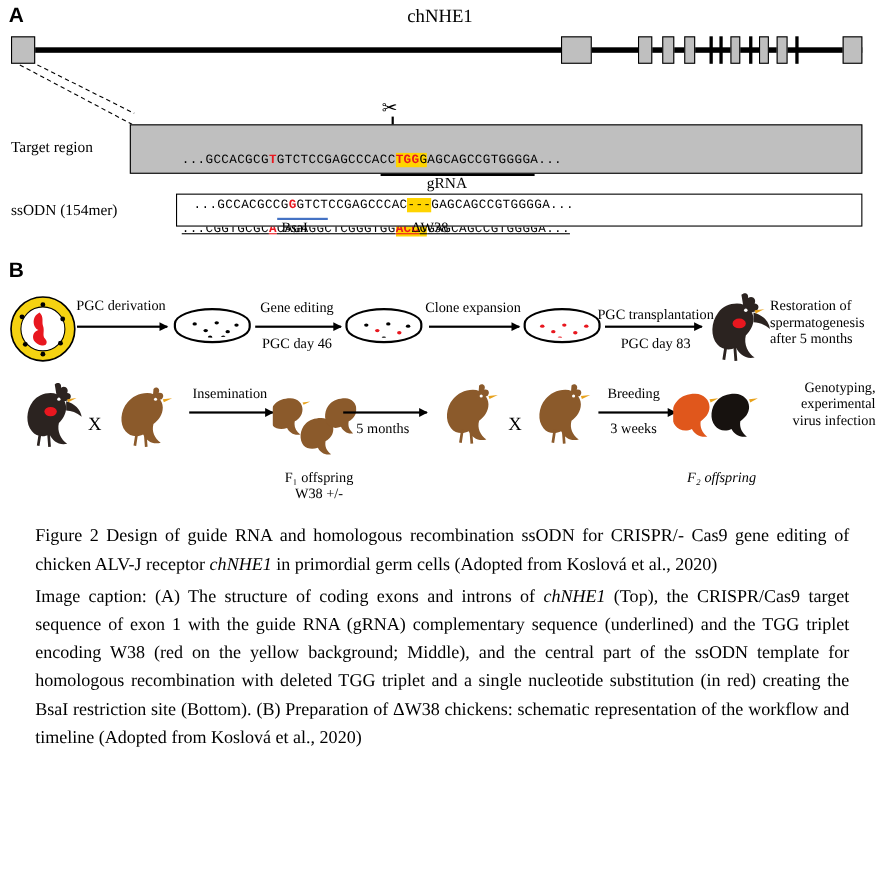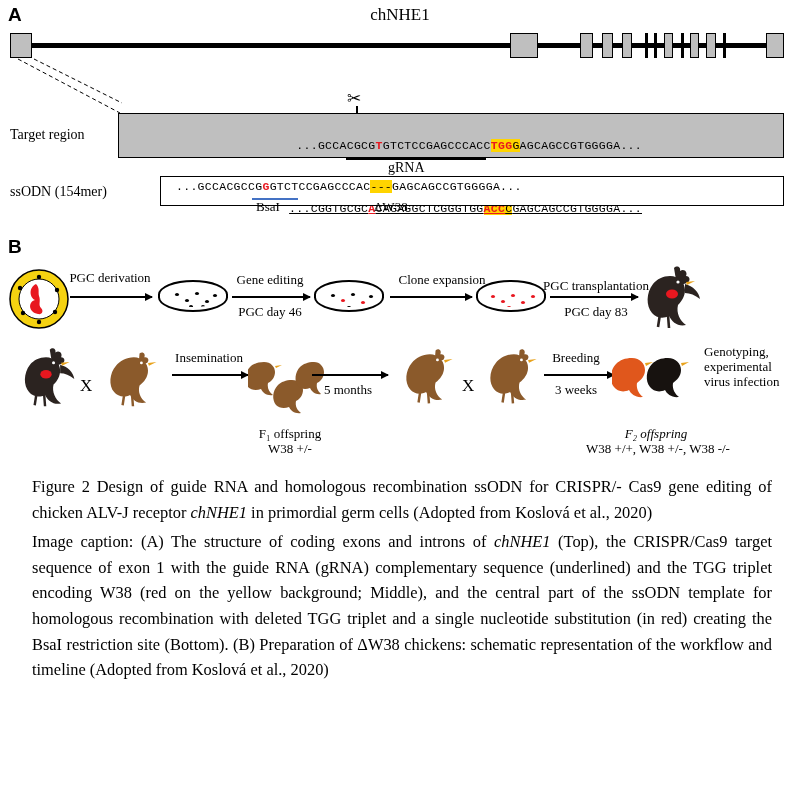--- a/index.html
+++ b/index.html
@@ -58,21 +58,20 @@
   #targetBox {
     position:absolute; left:118px; top:113px; width:666px; height:45px;
     background:#bfbfbf; border:1.5px solid #000;
   }
   #seqBlock {
     position:absolute; left:122px; top:114px; width:520px; height:44px;
     font-family:"Liberation Mono", monospace;
     font-size:11.5px;
     letter-spacing:0.3px;
     line-height:21px;
-    text-align:right;
   }
   .seq-row { white-space:pre; }
   .u { text-decoration:underline; }
   .red { color:#e8171f; font-weight:bold; }
   .hl { background:#ffd400; }
   .hl-red { background:#ffd400; color:#e8171f; font-weight:bold; }
 
   
   #scissors {
     position:absolute; left:347px; top:88px;
@@ -239,21 +238,21 @@
       <div class="cells">
         <div class="dot" style="left:12px; top:9px;"></div>
         <div class="dot red" style="left:22px; top:14px;"></div>
         <div class="dot" style="left:32px; top:8px;"></div>
         <div class="dot red" style="left:42px; top:16px;"></div>
         <div class="dot" style="left:50px; top:10px;"></div>
         <div class="dot" style="left:28px; top:21px;"></div>
       </div>
     </div>
 
-    <div class="stepLabel" style="left:390px; top:14px; width:104px;">Clone expansion</div>
+    <div class="stepLabel" style="left:378px; top:14px; width:104px;">Clone expansion</div>
     <div class="arrow" style="left:390px; top:38px; width:82px;"></div>
 
     <div class="dish" style="left:476px; top:22px; width:70px; height:32px;">
       <div class="cells">
         <div class="dot red" style="left:10px; top:10px;"></div>
         <div class="dot red" style="left:20px; top:15px;"></div>
         <div class="dot red" style="left:30px; top:9px;"></div>
         <div class="dot red" style="left:40px; top:16px;"></div>
         <div class="dot red" style="left:50px; top:10px;"></div>
         <div class="dot red" style="left:26px; top:21px;"></div>
@@ -267,20 +266,21 @@
 
     <svg style="position:absolute;left:634px;top:4px;" width="72" height="70" viewBox="0 0 72 70">
       <path d="M40 6 c3-3 7-1 6 3 c4-3 8 1 6 5 c4 0 5 5 1 7 l-10 3 z" fill="#2b2320"></path>
       <path d="M36 14 c9 0 15 7 15 14 c0 6 -3 11 -7 15 c-2 8 2 16 8 20 c-8 2 -14 -3 -17 -9 c-6 3 -13 2 -17 -3 c-6 -7 -6 -20 1 -29 c4 -5 10 -8 17 -8 z" fill="#2b2320"></path>
       <path d="M51 22 c8 2 14 8 15 15 c-5 -4 -10 -6 -15 -6 z" fill="#2b2320"></path>
       <ellipse cx="38" cy="32" rx="6" ry="4.5" fill="#e8171f"></ellipse>
       <circle cx="44" cy="20" r="1.6" fill="#fff"></circle>
       <path d="M52 20 l9 -1 l-8 4 z" fill="#e8a21c"></path>
       <path d="M26 52 l-2 13 M34 53 l1 13" stroke="#2b2320" stroke-width="2.6"></path>
     </svg>
+    <div class="stepLabel" style="left:700px; top:12px; width:96px; text-align:left;">Restoration of spermatogenesis after 5 months</div>
 
     <svg style="position:absolute;left:12px;top:86px;" width="68" height="66" viewBox="0 0 72 70">
       <path d="M40 6 c3-3 7-1 6 3 c4-3 8 1 6 5 c4 0 5 5 1 7 l-10 3 z" fill="#2b2320"></path>
       <path d="M36 14 c9 0 15 7 15 14 c0 6 -3 11 -7 15 c-2 8 2 16 8 20 c-8 2 -14 -3 -17 -9 c-6 3 -13 2 -17 -3 c-6 -7 -6 -20 1 -29 c4 -5 10 -8 17 -8 z" fill="#2b2320"></path>
       <path d="M51 22 c8 2 14 8 15 15 c-5 -4 -10 -6 -15 -6 z" fill="#2b2320"></path>
       <ellipse cx="36" cy="32" rx="6" ry="4.5" fill="#e8171f"></ellipse>
       <circle cx="44" cy="20" r="1.6" fill="#fff"></circle>
       <path d="M52 20 l9 -1 l-8 4 z" fill="#e8a21c"></path>
       <path d="M26 52 l-2 13 M34 53 l1 13" stroke="#2b2320" stroke-width="2.6"></path>
     </svg>
@@ -335,23 +335,22 @@
 
     <svg style="position:absolute;left:612px;top:96px;" width="84" height="70" viewBox="0 0 84 70">
       <g>
         <path d="M20 4 c8 0 13 6 13 12 c0 6 -4 10 -8 13 c-1 6 2 11 6 14 c-7 1 -12 -3 -14 -7 c-6 3 -12 1 -15 -3 c-5 -6 -4 -17 2 -23 c4 -4 9 -6 16 -6 z" fill="#e0571c"></path>
         <path d="M33 9 l8 -1 l-7 4 z" fill="#e8a21c"></path>
         <path d="M56 4 c8 0 13 6 13 12 c0 6 -4 10 -8 13 c-1 6 2 11 6 14 c-7 1 -12 -3 -14 -7 c-6 3 -12 1 -15 -3 c-5 -6 -4 -17 2 -23 c4 -4 9 -6 16 -6 z" fill="#17120f"></path>
         <path d="M69 9 l8 -1 l-7 4 z" fill="#e8a21c"></path>
       </g>
     </svg>
     <div class="stepLabel" style="left:598px; top:168px; width:116px;font-style:italic;">F₂ offspring</div>
-    <div class="stepLabel" style="left:566px; top:183px; width:184px;">W38 +/+, W38 +/-, W38 -/-</div>
-
-    <div class="stepLabel" style="left:704px; top:86px; width:92px; text-align:left;">Genotyping, experimental virus infection</div>
+
+    <div class="stepLabel" style="left:704px; top:86px; width:92px; text-align:right;">Genotyping, experimental virus infection</div>
 
   </div>
 
   <div id="caption">
     <p>
       <span>Figure 2 Design of guide RNA and homologous recombination ssODN for CRISPR/-</span>
       <span>Cas9 gene editing of chicken ALV-J receptor </span><span class="ital">chNHE1</span><span> in primordial germ cells</span>
       <span>(Adopted from Koslová et al., 2020)</span>
     </p>
     <p style="margin-top:2px;">

